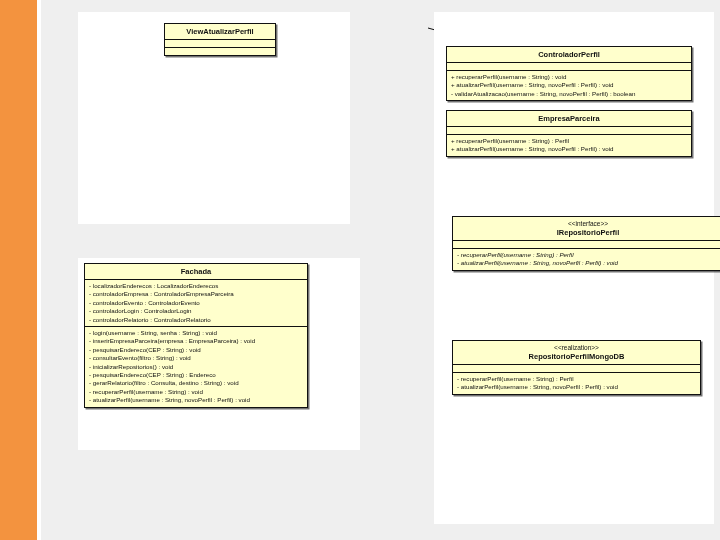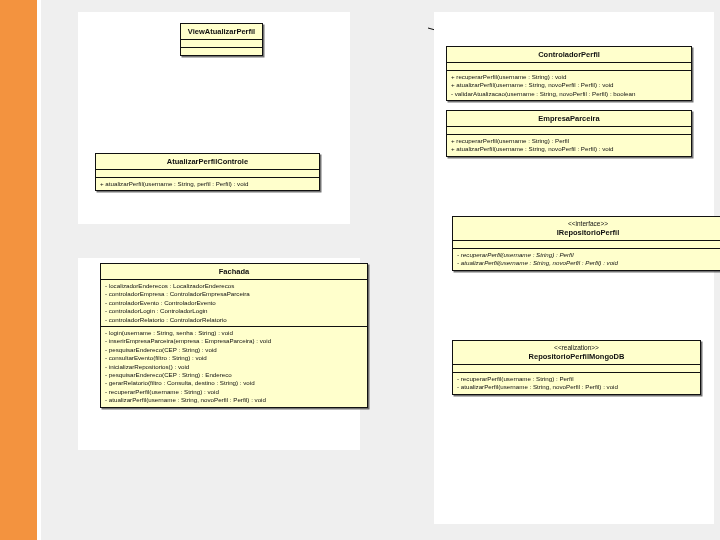--- a/index.html
+++ b/index.html
@@ -130,39 +130,30 @@
 
     <line x1="567" y1="396" x2="567" y2="428" stroke="#111111" stroke-width="1" stroke-dasharray="3,3" marker-end="url(#openArrow)"></line>
 
     <line x1="428" y1="28" x2="446" y2="33" stroke="#111111" stroke-width="1" marker-end="url(#openArrow)"></line>
   </svg>
 
   <div class="panel" id="panel-top-left"></div>
   <div class="panel" id="panel-bottom-left"></div>
   <div class="panel" id="panel-right"></div>
 
-  <div class="uml-class" style="left:180px; top:23px; width:83px;">
+  <div class="uml-class" style="left:164px; top:23px; width:112px;">
     <div class="uml-title">ViewAtualizarPerfil</div>
     <div class="uml-sep"></div>
     <div class="uml-compartment empty"></div>
     <div class="uml-sep"></div>
     <div class="uml-compartment empty"></div>
   </div>
 
-  <div class="uml-class" style="left:95px; top:153px; width:225px;">
-    <div class="uml-title">AtualizarPerfilControle</div>
-    <div class="uml-sep"></div>
-    <div class="uml-compartment empty"></div>
-    <div class="uml-sep"></div>
-    <div class="uml-compartment">
-      <div class="uml-row">+ atualizarPerfil(username : String, perfil : Perfil) : void</div>
-    </div>
-  </div>
-
-  <div class="uml-class" style="left:100px; top:263px; width:268px;">
+
+  <div class="uml-class" style="left:84px; top:263px; width:224px;">
     <div class="uml-title">Fachada</div>
     <div class="uml-sep"></div>
     <div class="uml-compartment">
       <div class="uml-row">- localizadorEnderecos : LocalizadorEnderecos</div>
       <div class="uml-row">- controladorEmpresa : ControladorEmpresaParceira</div>
       <div class="uml-row">- controladorEvento : ControladorEvento</div>
       <div class="uml-row">- controladorLogin : ControladorLogin</div>
       <div class="uml-row">- controladorRelatorio : ControladorRelatorio</div>
     </div>
     <div class="uml-sep"></div>

